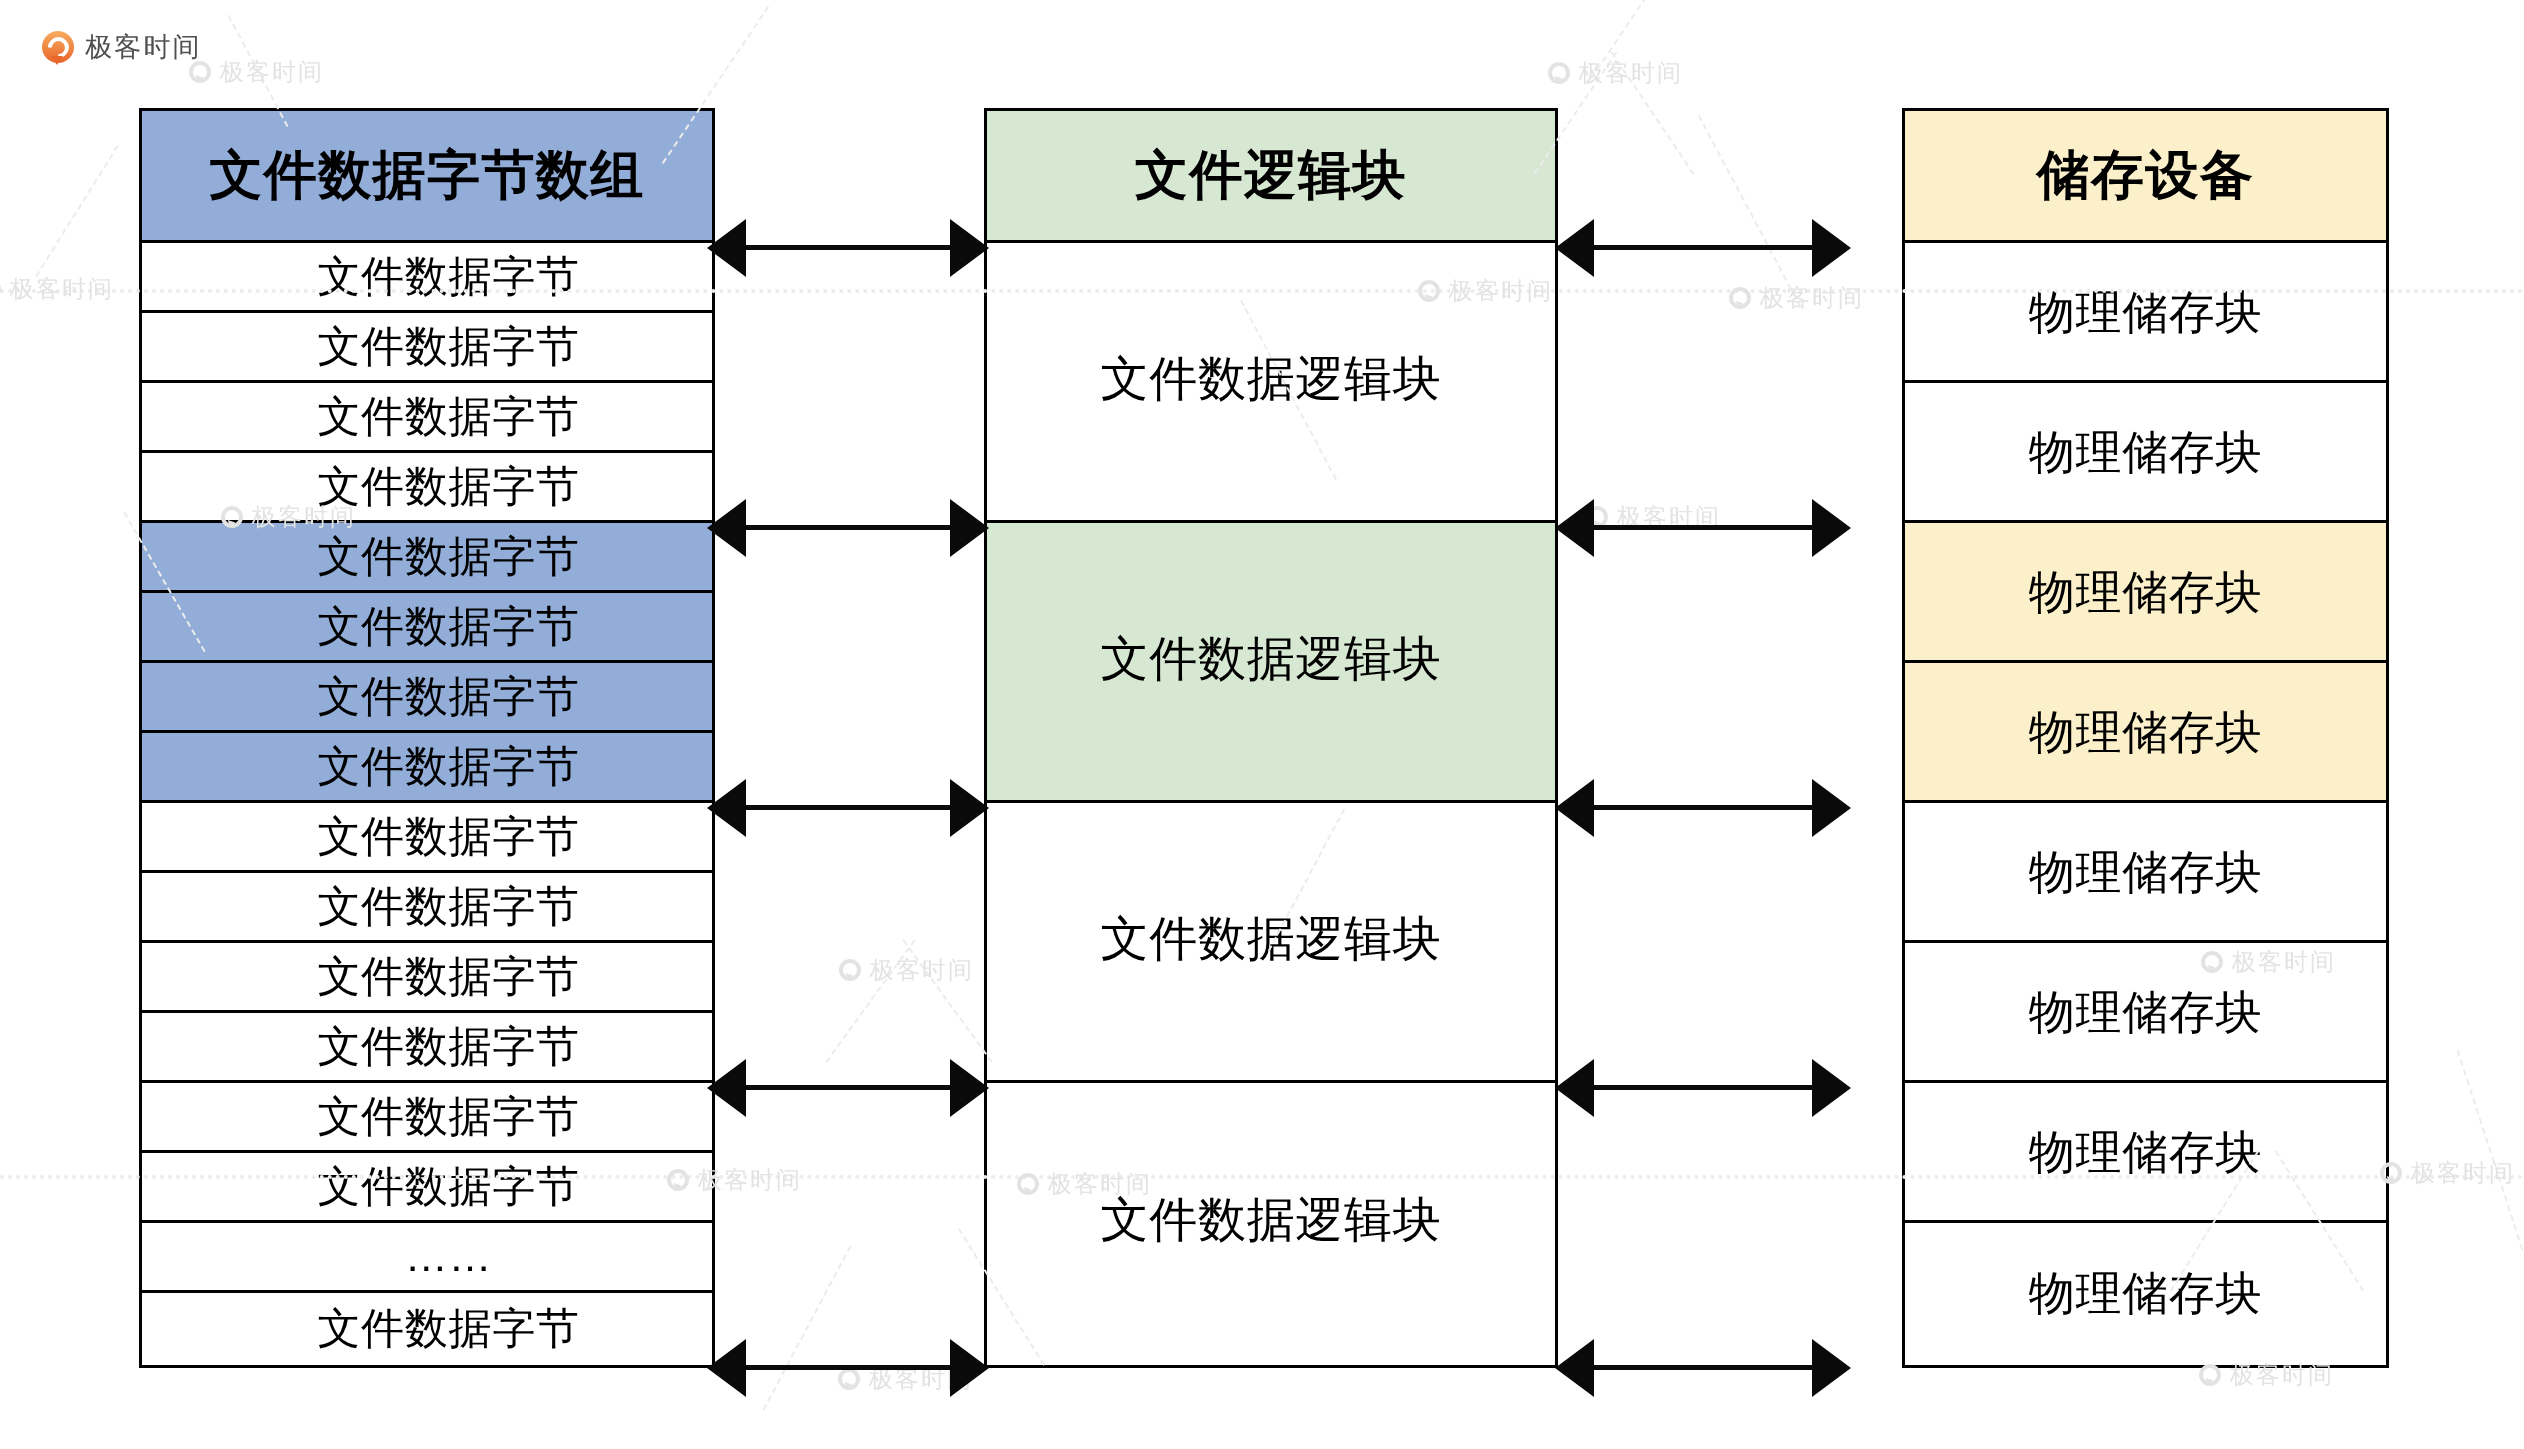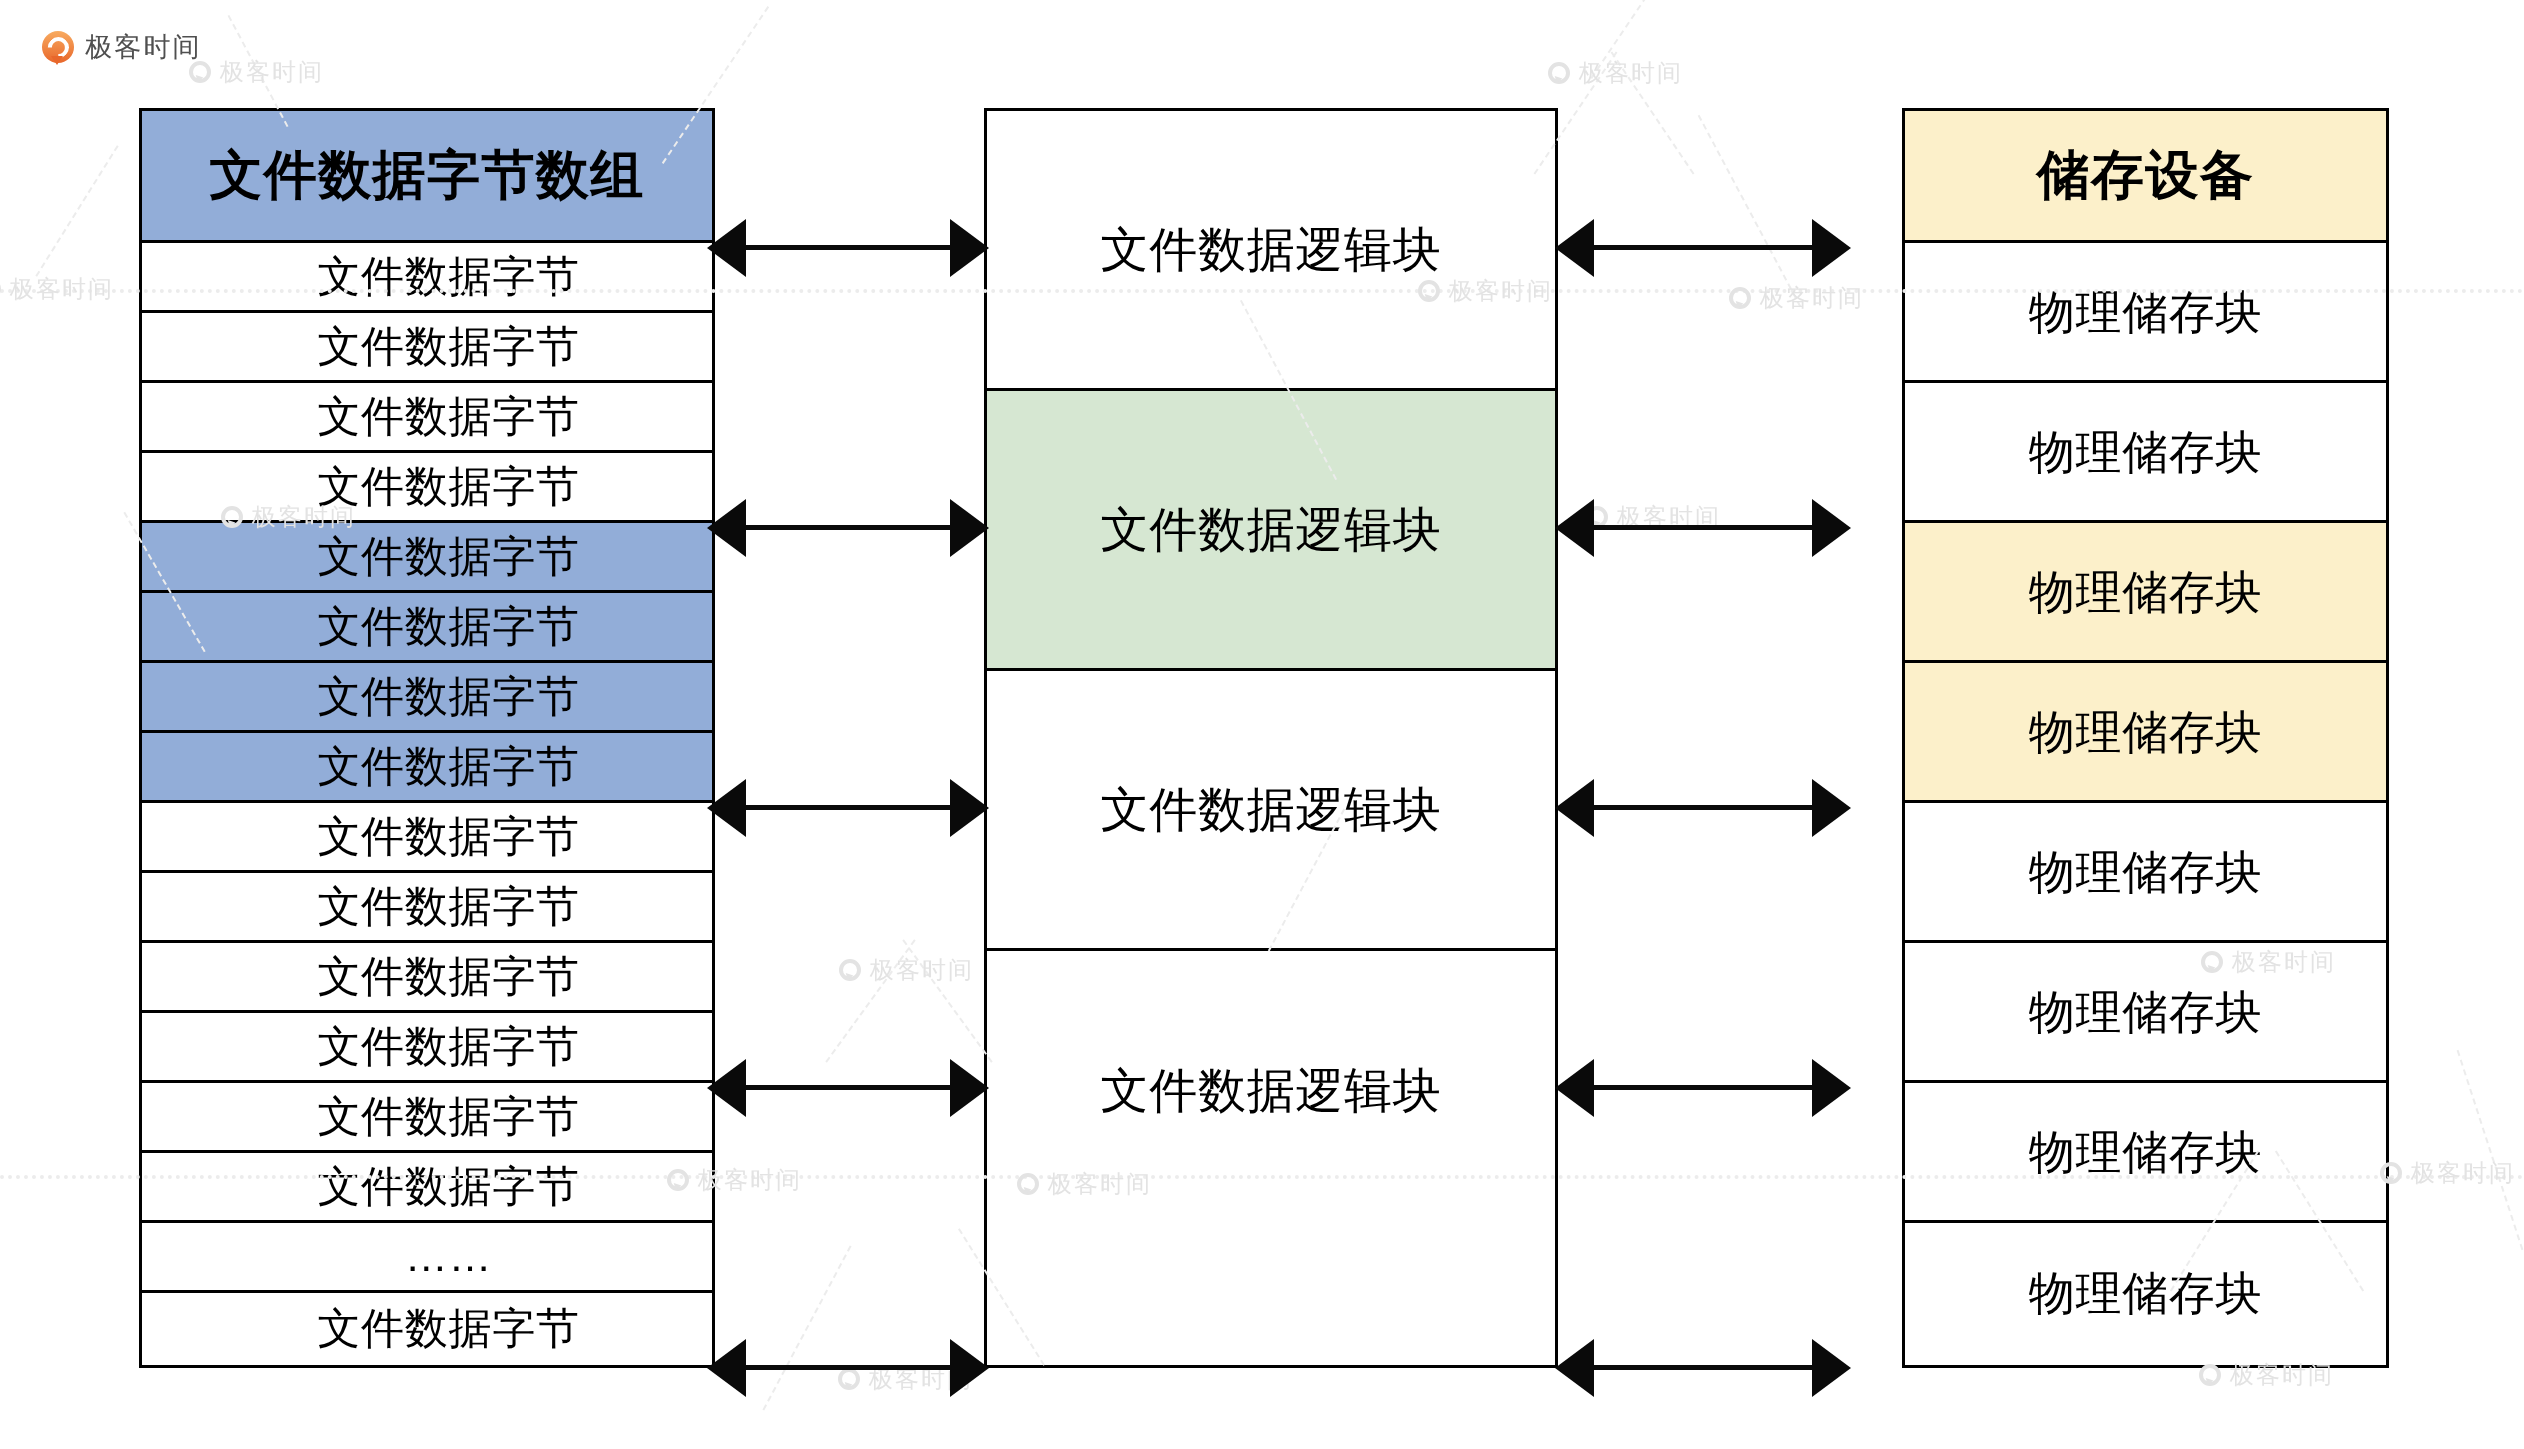--- a/index.html
+++ b/index.html
@@ -65,21 +65,21 @@
 
   .tbody{ flex:1; display:flex; flex-direction:column; }
   .cell{
     border-bottom:3.5px solid var(--border);
     display:flex; align-items:center; justify-content:center;
     background:#ffffff; color:#000; line-height:1;
     letter-spacing:0.7px;
   }
   .cell:last-child{ border-bottom:none; }
   .col-bytes    .cell{ flex:0 0 70px; font-size:43px;padding-left:43px; }
-  .col-logical  .cell{ flex:0 0 280px; font-size:48px; }
+  .col-logical  .cell{ flex:0 0 280px; font-size:48px;font-family:Liberation Mono, monospace; }
   .col-physical .cell{ flex:0 0 140px; font-size:46px; }
   .col-bytes    .hl{ background:var(--c-blue); }
   .col-logical  .hl{ background:var(--c-green); }
   .col-physical .hl{ background:var(--c-yellow); }
 
   
   .arrow{
     position:absolute; height:59px;
     display:flex; align-items:center;
     z-index:6; pointer-events:none;
@@ -154,20 +154,21 @@
         <div class="cell">文件数据字节</div>
         <div class="cell">文件数据字节</div>
         <div class="cell">文件数据字节</div>
         <div class="cell">文件数据字节</div>
         <div class="cell">……</div>
         <div class="cell">文件数据字节</div>
       </div>
   </div>
 
   <div class="table col-logical">
+    <div class="thead">文件逻辑块</div>
     <div class="tbody">
 
     <div class="cell">文件数据逻辑块</div>
         <div class="cell hl">文件数据逻辑块</div>
         <div class="cell">文件数据逻辑块</div>
         <div class="cell">文件数据逻辑块</div>
       </div>
   </div>
 
   <div class="table col-physical">

